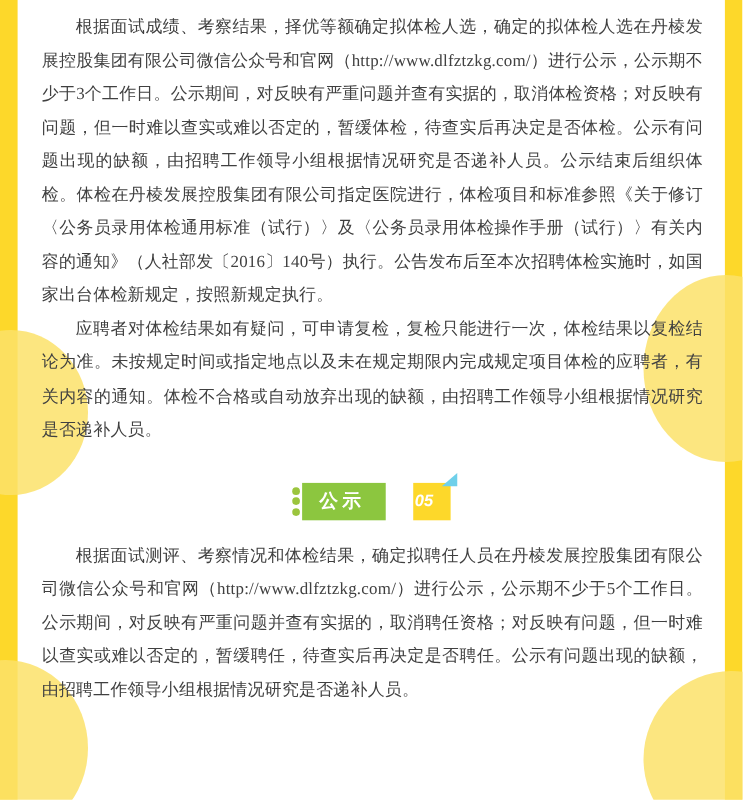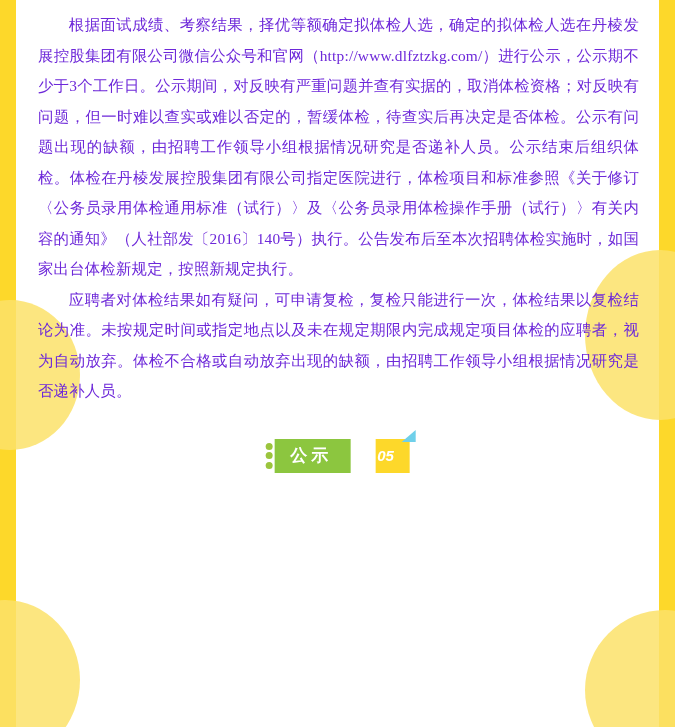--- a/index.html
+++ b/index.html
@@ -50,21 +50,21 @@
     width: 643px;
     height: 727px;
   }
 
   p.para {
     margin: 0;
     padding: 0 20px 0 22px;
     font-family: "Liberation Serif", serif;
     font-size: 15.4px;
     line-height: 30.5px;
-    color: #6d28d9;
+    color: #404040;
     text-align: justify;
     text-justify: inter-ideograph;
     text-indent: 2em;
     letter-spacing: .2px;
   }
   p.para.first { padding-top: 10px; }
 
   
   .section-head {
     position: relative;
@@ -138,33 +138,34 @@
   <div class="edge right"></div>
   <div class="blob b1"></div>
   <div class="blob b2"></div>
   <div class="blob b3"></div>
   <div class="blob b4"></div>
 
   <div class="content">
 
     <p class="para first">根据面试成绩、考察结果，择优等额确定拟体检人选，确定的拟体检人选在丹棱发展控股集团有限公司微信公众号和官网（http://www.dlfztzkg.com/）进行公示，公示期不少于3个工作日。公示期间，对反映有严重问题并查有实据的，取消体检资格；对反映有问题，但一时难以查实或难以否定的，暂缓体检，待查实后再决定是否体检。公示有问题出现的缺额，由招聘工作领导小组根据情况研究是否递补人员。公示结束后组织体检。体检在丹棱发展控股集团有限公司指定医院进行，体检项目和标准参照《关于修订〈公务员录用体检通用标准（试行）〉及〈公务员录用体检操作手册（试行）〉有关内容的通知》（人社部发〔2016〕140号）执行。公告发布后至本次招聘体检实施时，如国家出台体检新规定，按照新规定执行。</p>
 
-    <p class="para">应聘者对体检结果如有疑问，可申请复检，复检只能进行一次，体检结果以复检结论为准。未按规定时间或指定地点以及未在规定期限内完成规定项目体检的应聘者，视为自动放弃。体检不合格或自动放弃出现的缺额，由招聘工作领导小组根据情况研究是否递补人员。</p>
+    <p class="para">应聘者对体检结果如有疑问，可申请复检，复检只能进行一次，体检结果以复检结论为准。未按规定时间或指定地点以及未在规定期限内完成规定项目体检的应聘者，有关内容的通知。体检不合格或自动放弃出现的缺额，由招聘工作领导小组根据情况研究是否递补人员。</p>
 
     <div class="section-head">
       <div class="band">
         <div class="dots">
           <span></span>
             <span></span>
             <span></span>
         </div>
         <div class="band-wrap">
           <div class="band-green">公示</div>
           <div class="band-yellow">05</div>
           <div class="corner-tri"></div>
         </div>
       </div>
     </div>
 
+    <p class="para">根据面试测评、考察情况和体检结果，确定拟聘任人员在丹棱发展控股集团有限公司微信公众号和官网（http://www.dlfztzkg.com/）进行公示，公示期不少于5个工作日。公示期间，对反映有严重问题并查有实据的，取消聘任资格；对反映有问题，但一时难以查实或难以否定的，暂缓聘任，待查实后再决定是否聘任。公示有问题出现的缺额，由招聘工作领导小组根据情况研究是否递补人员。</p>
 
 
   </div>
 </div>
 
 </body></html>

